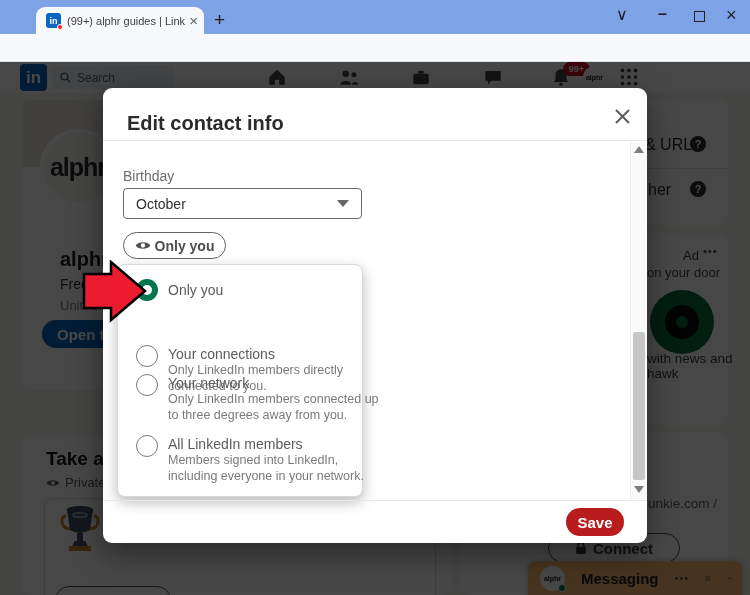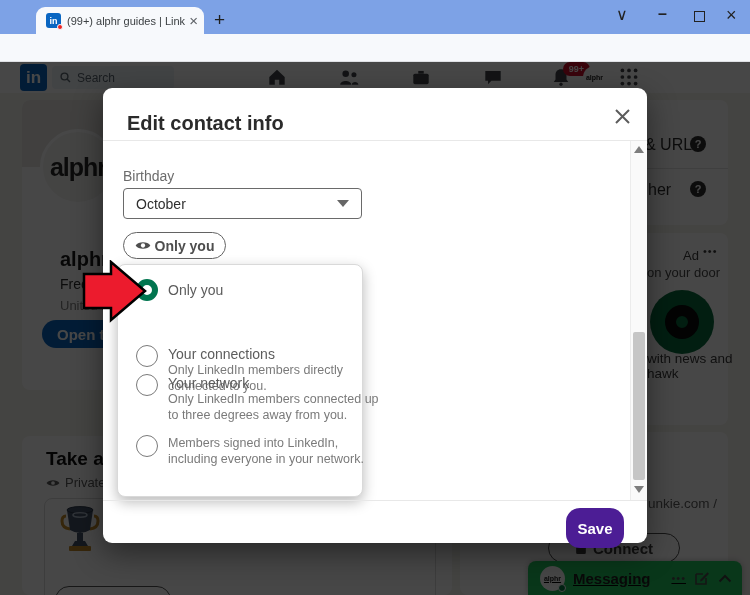--- a/index.html
+++ b/index.html
@@ -46,21 +46,21 @@
   #skills-title { left:46px; top:386px; font-size:19px; font-weight:600; color:#111; }
   #skills-priv { left:46px; top:413px; font-size:13px; color:#5a5a5a; display:flex; align-items:center; gap:5px; }
   #skills-inner { left:44px; top:436px; width:392px; height:130px; border:1px solid #dcdcdc; border-radius:8px; background:#fff; }
   #skills-note { left:52px; top:498px; font-size:14.5px; color:#2b2b2b; width:392px; }
   #skills-pill { left:55px; top:524px; width:116px; height:28px; border:1.6px solid #555; border-radius:14px; }
   .rr-text { color:#2e2e2e; }
   .help { width:16px; height:16px; border-radius:50%; background:#2c2c2c; color:#fff; font-size:11px; font-weight:bold; display:flex; align-items:center; justify-content:center; }
   #ad-logo { left:650px; top:228px; width:64px; height:64px; border-radius:50%; background:#0a6b3d; display:flex; align-items:center; justify-content:center; }
   #ad-logo .hole { width:34px; height:34px; border-radius:50%; border:11px solid #0b0b0b; }
   #connect-btn { left:548px; top:471px; width:132px; height:30px; border:1.6px solid #4e4e4e; border-radius:15px; display:flex; align-items:center; justify-content:center; gap:6px; color:#3f3f3f; font-size:15px; font-weight:600; background:transparent; }
-  #msg-bar { left:528px; top:499px; width:214px; height:34px; background:#22c55e; border-radius:8px 8px 0 0; display:flex; align-items:center; padding:0 10px 0 12px; gap:8px; box-shadow:0 0 6px rgba(0,0,0,.25);text-decoration:underline; }
+  #msg-bar { left:528px; top:499px; width:214px; height:34px; background:#fdba74; border-radius:8px 8px 0 0; display:flex; align-items:center; padding:0 10px 0 12px; gap:16px; box-shadow:0 0 6px rgba(0,0,0,.25); }
   #msg-avatar { width:25px; height:25px; border-radius:50%; background:#fdfdfd; position:relative; display:flex; align-items:center; justify-content:center; font-size:7px; font-weight:bold; color:#1e1e1e; flex:0 0 auto; }
   #msg-avatar .presence { position:absolute; right:-1px; bottom:-1px; width:8px; height:8px; border-radius:50%; background:#057642; border:1.5px solid #fff; }
   #msg-label { font-size:15px; font-weight:600; color:#222; flex:1 1 auto; }
   #overlay { left:0; top:62px; width:750px; height:533px; background:rgba(0,0,0,0.72); }
 
   
   #modal { left:103px; top:88px; width:544px; height:455px; background:#fff; border-radius:9px; box-shadow:0 10px 30px rgba(0,0,0,.45); }
   #modal-title { left:24px; top:16px; font-size:20px; font-weight:600; color:#2b2b2b;margin-top:8px; }
   #modal-close { left:505px; top:14px; width:28px; height:28px; display:flex; align-items:center; justify-content:center; }
   #modal-hdiv { left:0; top:52px; width:544px; height:1px; background:#e8e8e8; }
@@ -68,21 +68,21 @@
   #birthday-label { left:20px; top:80px; font-size:14px; color:#6c6c6c; }
   .select { top:100px; height:31px; border:1px solid #6a6a6a; border-radius:4px; background:#fff; display:flex; align-items:center; justify-content:space-between; padding:0 12px; font-size:14px; color:#2f2f2f; }
   .caret { width:0; height:0; border-left:6px solid transparent; border-right:6px solid transparent; border-top:7px solid #666; }
   #vis-chip { left:20px; top:144px; width:103px; height:27px; border:1.6px solid #636363; border-radius:14px; background:#fff; display:flex; align-items:center; justify-content:center; gap:4px; font-size:14px; font-weight:600; color:#4e4e4e; }
   #radio-panel { left:14px; top:176px; width:246px; height:233px; background:#fff; border:1px solid #d9d9d9; border-radius:8px; box-shadow:0 5px 14px rgba(0,0,0,.28); }
   .opt { position:absolute; left:18px; display:flex; }
   .radio { width:22px; height:22px; border-radius:50%; border:1.5px solid #7a7a7a; background:#fff; flex:0 0 auto; }
   .radio.sel { border:6px solid #01754f; }
   .opt-label { font-size:14px; color:#5c5c5c; margin-left:10px; margin-top:3px; }
   .opt-desc { font-size:12.5px; line-height:1.3; color:#7a7a7a; margin-left:10px; width:212px; }
-  #save-btn { left:463px; top:420px; width:58px; height:40px; background:#4c1d95; border:none; border-radius:14px; color:#fff; font-size:15px; font-weight:bold; font-family:"Liberation Sans",sans-serif; }
+  #save-btn { left:463px; top:420px; width:58px; height:28px; background:#b91c1c; border:none; border-radius:14px; color:#fff; font-size:15px; font-weight:bold; font-family:"Liberation Sans",sans-serif; }
   
   #m-sbar { left:527px; top:53px; width:17px; height:359px; background:#fafafa; border-left:1px solid #ececec; }
   #m-sthumb { left:530px; top:244px; width:12px; height:148px; background:#c6c6c6; border-radius:2px; }
   .s-arrow-up { width:0; height:0; border-left:5px solid transparent; border-right:5px solid transparent; border-bottom:7px solid #7d7d7d; }
   .s-arrow-dn { width:0; height:0; border-left:5px solid transparent; border-right:5px solid transparent; border-top:7px solid #7d7d7d; }
 
   #red-arrow { left:82px; top:260px; }
 </style>
 </head>
 <body>
@@ -303,20 +303,21 @@
       <div class="opt" style="top:109px;">
         <span class="radio"></span>
         <span>
           <span class="opt-label" style="display:block;margin-top:1px;">Your network</span>
           <span class="opt-desc" style="display:block;">Only LinkedIn members connected up to three degrees away from you.</span>
         </span>
       </div>
       <div class="opt" style="top:170px;">
         <span class="radio"></span>
         <span>
+          <span class="opt-label" style="display:block;margin-top:1px;">All LinkedIn members</span>
           <span class="opt-desc" style="display:block;">Members signed into LinkedIn, including everyone in your network.</span>
         </span>
       </div>
     </div>
 
     <div id="m-sbar" class="abs"></div>
     <div class="abs s-arrow-up" style="left:531px;top:58px;"></div>
     <div class="abs s-arrow-dn" style="left:531px;top:398px;"></div>
     <div id="m-sthumb" class="abs"></div>
 

